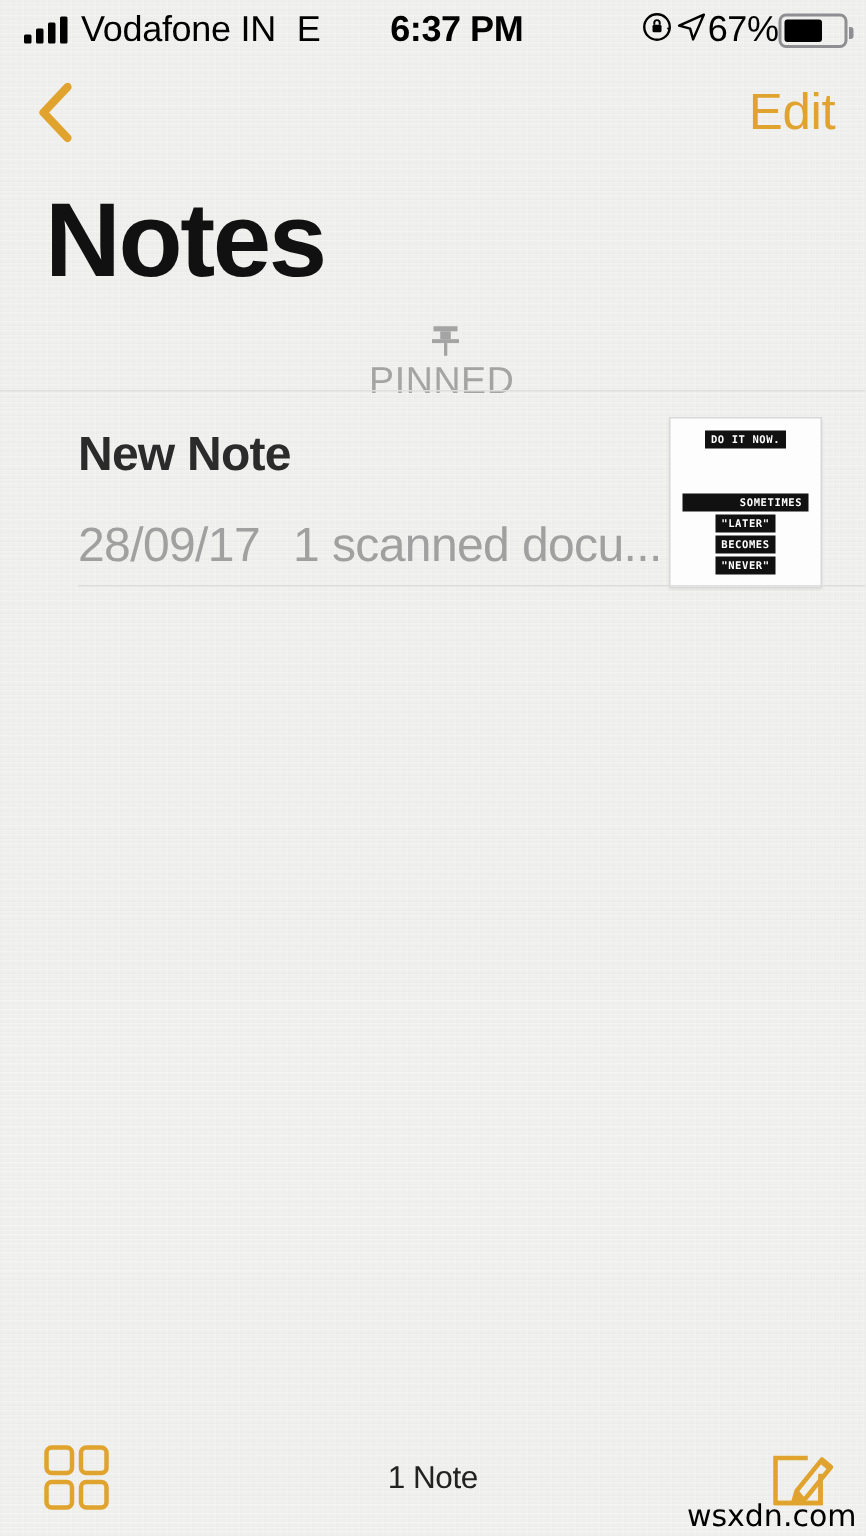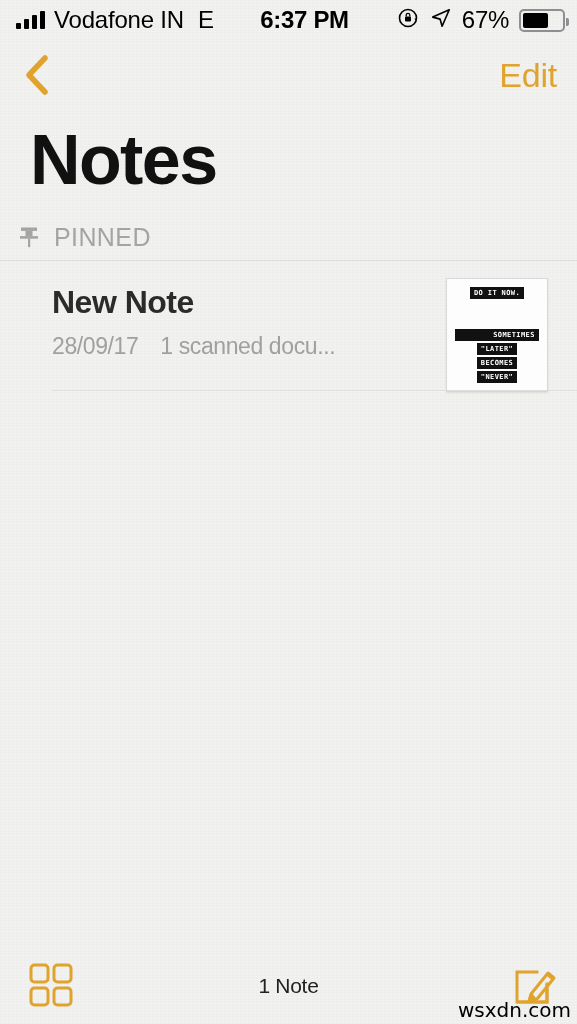--- a/index.html
+++ b/index.html
@@ -30,21 +30,21 @@
   .bars i:nth-child(2){ height:10px; }
   .bars i:nth-child(3){ height:14px; }
   .bars i:nth-child(4){ height:18px; }
   .carrier{ font-size:24px; letter-spacing:-0.2px; }
   .net{ font-size:24px; margin-left:14px; }
   .sb-center{
     position:absolute; left:16px; width:577px; text-align:center;
     font-size:24px; font-weight:600; letter-spacing:-0.3px;
   }
   .sb-right{
-    position:absolute; right:12px; display:flex; align-items:center; gap:10px;
+    position:absolute; right:12px; display:flex; align-items:center; 
   }
   .pct{ font-size:24px; letter-spacing:-0.3px; }
   .batt{
     position:relative; width:46px; height:23px;
     border:2px solid #8e8e93; border-radius:5px; padding:2px;
   }
   .batt::after{
     content:""; position:absolute; right:-6px; top:7px;
     width:3px; height:8px; background:#8e8e93; border-radius:0 2px 2px 0;
   }
@@ -69,43 +69,43 @@
   
   .page-title{
     position:absolute; top:120px; left:30px;
     font-size:70px; font-weight:bold; color:#111;
     letter-spacing:-1.6px;
   }
 
   
   .pinned-header{
     position:absolute; top:214px; left:0; width:577px; height:46px;
-    display:flex; align-items:center;
+    display:flex; align-items:center;flex-direction:column;
   }
   .pin-icon{ margin-left:16px; width:26px; height:26px; }
   .pinned-label{
     margin-left:12px; font-size:25px; color:#a4a4a4; letter-spacing:0.4px;
   }
   .hr-full{
     position:absolute; top:260px; left:0; width:577px; height:1px;
     background:#dedede;
   }
 
   
   .note-row{
     position:absolute; top:262px; left:0; width:518px; height:128px;
     cursor:pointer;
   }
   .note-text{ position:absolute; left:52px; top:22px; }
   .note-title{
     font-size:32px; font-weight:bold; color:#2b2b2b; letter-spacing:-0.5px;
   }
   .note-sub{
-    margin-top:12px; display:flex; align-items:baseline;
-    font-size:23px; color:#a0a0a0; letter-spacing:-0.4px;text-align:center;
+    margin-top:24px; display:flex; align-items:baseline;
+    font-size:32px; color:#a0a0a0; letter-spacing:-0.4px;text-align:center;
   }
   .note-date{ margin-right:22px; }
 
   .thumb{
     position:absolute; left:446px; top:278px;
     width:102px; height:114px;
     background:#fdfdfd;
     border:1px solid #d8d8d8;
     box-shadow:0 1px 2px rgba(0,0,0,0.08);
     display:flex; flex-direction:column; align-items:center;

